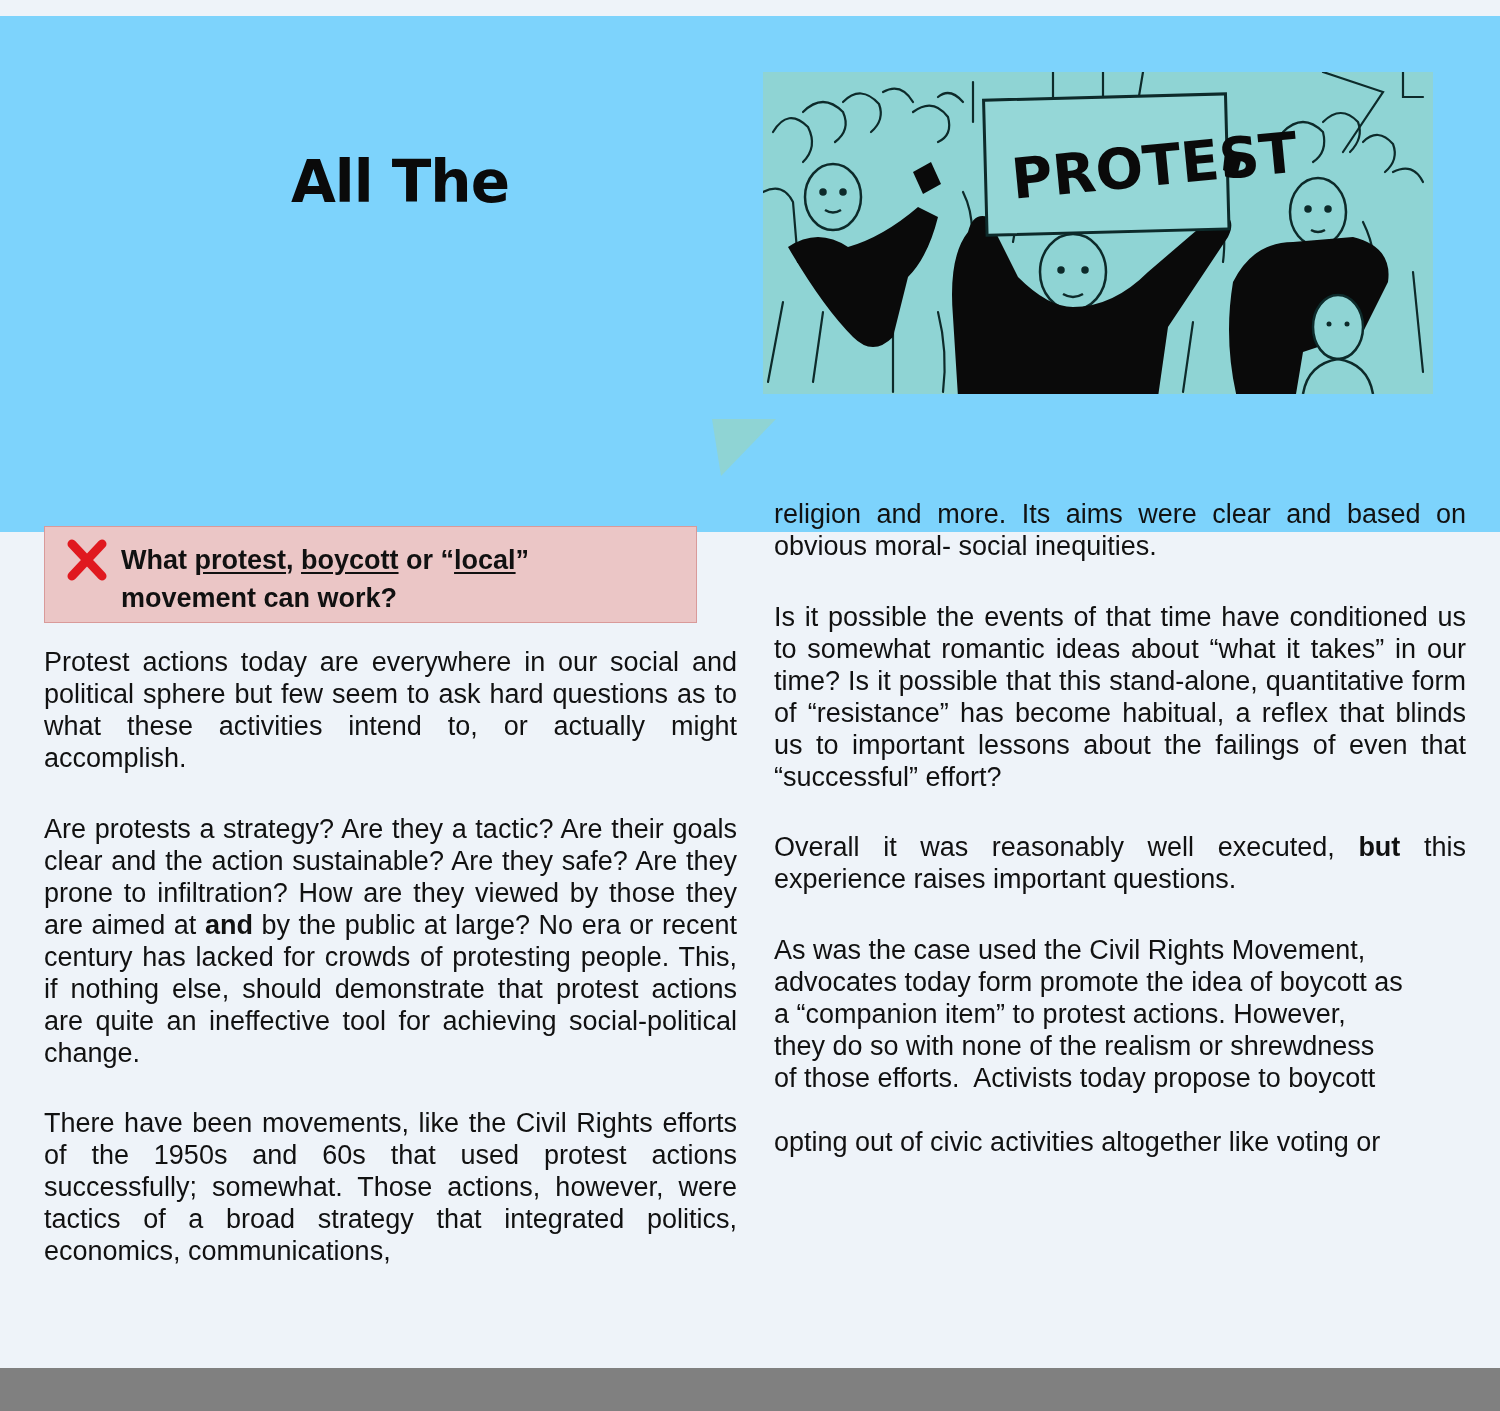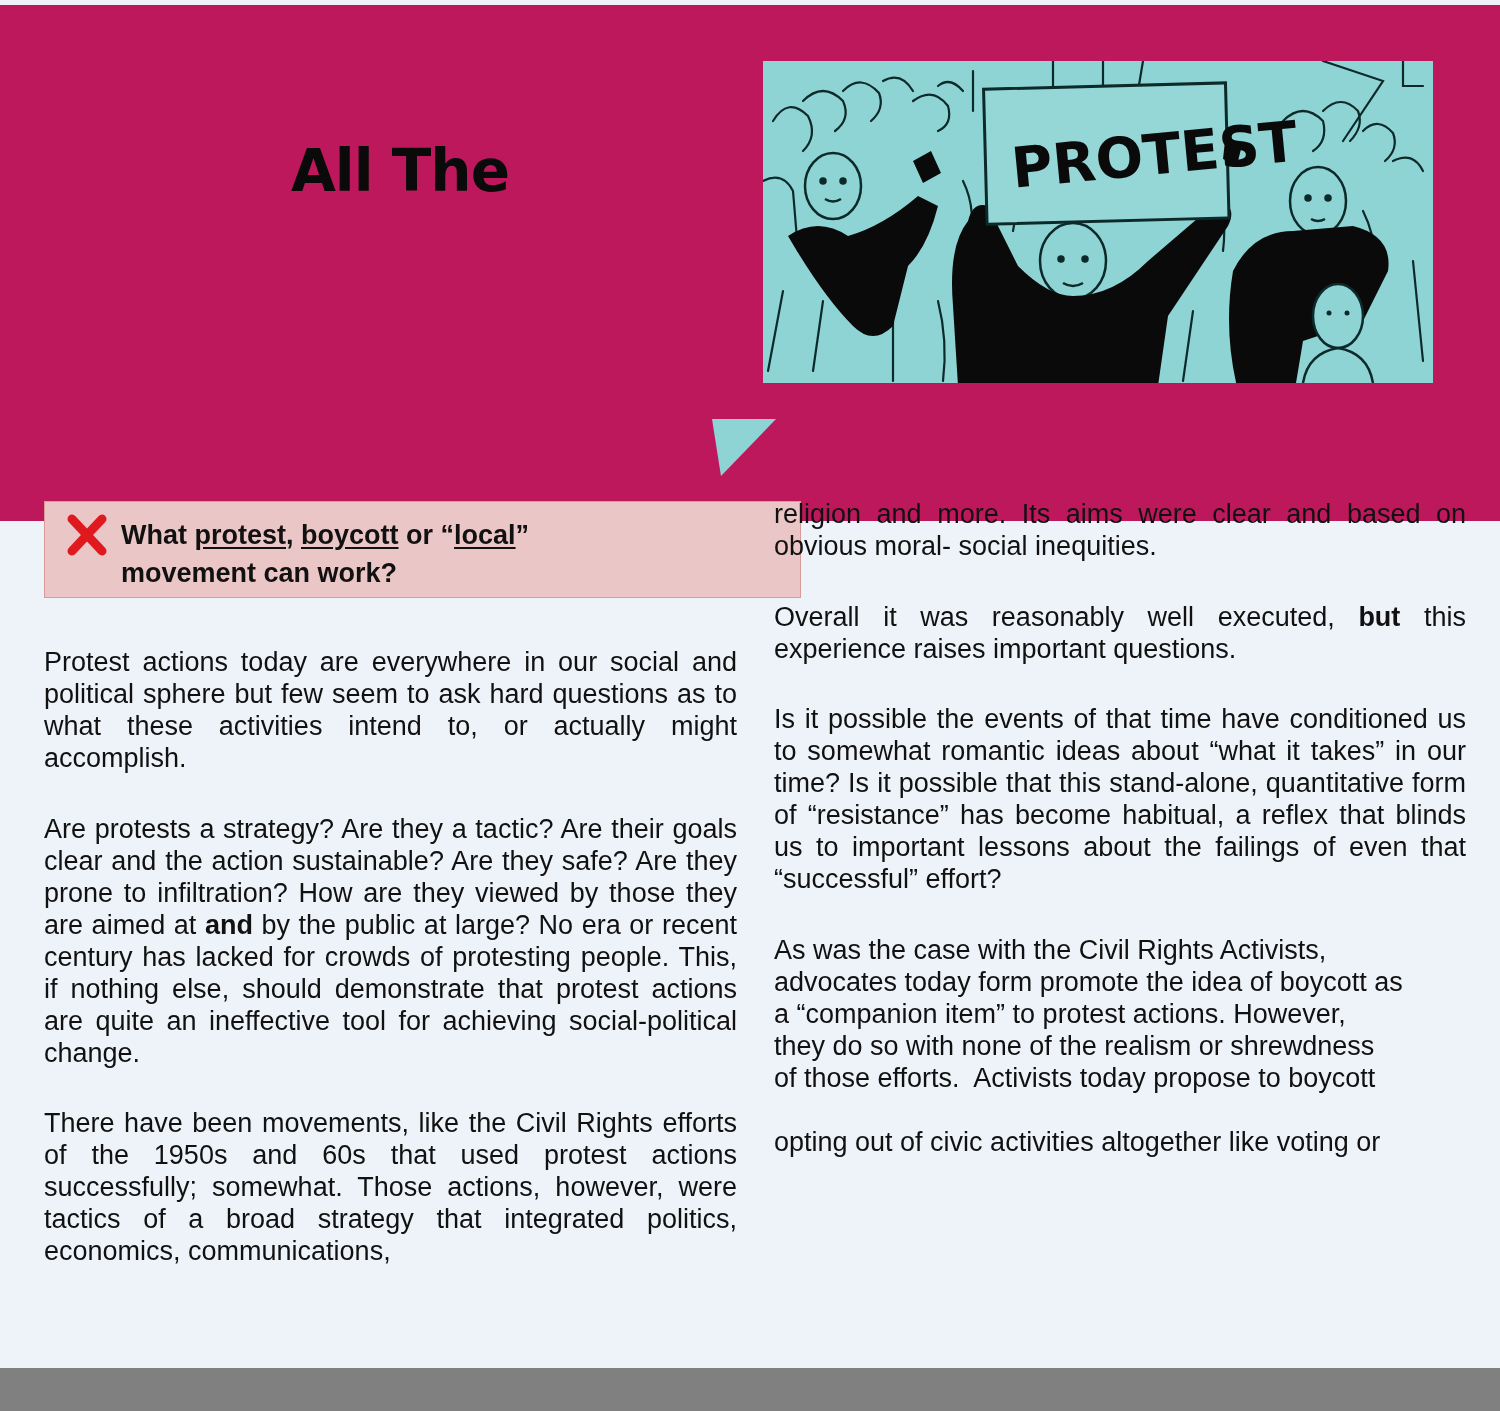--- a/index.html
+++ b/index.html
@@ -13,24 +13,24 @@
     }
     .page {
       position: relative;
       width: 1500px;
       height: 1411px;
       background: #eef3f9;
     }
     
     .header {
       position: absolute;
-      left: 0; top: 5px;
+      left: 0; top: 16px;
       width: 1500px;
       height: 516px;
-      background: #be185d;
+      background: #7dd3fc;
     }
     .bubble-tail {
       position: absolute;
       left: 0; top: 0;
       width: 1500px; height: 480px;
       pointer-events: none;
     }
     .title {
       position: absolute;
       left: 100px;
@@ -55,22 +55,22 @@
     .illustration svg { width: 100%; height: 100%; display: block; }
     .sign-text {
       font-family: "DejaVu Sans", sans-serif;
       font-weight: bold;
     }
 
     
     .callout {
       position: absolute;
       left: 44px;
-      top: 501px;
-      width: 757px;
+      top: 526px;
+      width: 653px;
       height: 97px;
       background: #ebc6c6;
       border: 1px solid #d99a9a;
     }
     .callout .x-icon {
       position: absolute;
       left: 22px;
       top: 12px;
       width: 40px;
       height: 42px;
@@ -215,24 +215,24 @@
   </div>
 
   <div class="col col-left">
     <p>Protest actions today are everywhere in our social and political sphere but few seem to ask hard questions as to what these activities intend to, or actually might accomplish.</p>
     <p><span>Are protests a strategy? Are they a tactic? Are their goals clear and the action sustainable? Are they safe? Are they prone to infiltration? How are they viewed by those they are aimed at </span><b>and</b><span> by the public at large? No era or recent century has lacked for crowds of protesting people. This, if nothing else, should demonstrate that protest actions are quite an ineffective tool for achieving social-political change.</span></p>
     <p style="text-align-last: left;">There have been movements, like the Civil Rights efforts of the 1950s and 60s that used protest actions successfully; somewhat. Those actions, however, were tactics of a broad strategy that integrated politics, economics, communications,</p>
   </div>
 
   <div class="col col-right">
     <p>religion and more. Its aims were clear and based on obvious moral- social inequities.</p>
+    <p>Is it possible the events of that time have conditioned us to somewhat romantic ideas about “what it takes” in our time? Is it possible that this stand-alone, quantitative form of “resistance” has become habitual, a reflex that blinds us to important lessons about the failings of even that “successful” effort?</p>
     <p><span>Overall it was reasonably well executed, </span><b>but</b><span> this experience raises important questions.</span></p>
-    <p>Is it possible the events of that time have conditioned us to somewhat romantic ideas about “what it takes” in our time? Is it possible that this stand-alone, quantitative form of “resistance” has become habitual, a reflex that blinds us to important lessons about the failings of even that “successful” effort?</p>
     <p class="left">
-      <span>As was the case with the Civil Rights Activists,</span><br>
+      <span>As was the case used the Civil Rights Movement,</span><br>
       <span>advocates today form promote the idea of boycott as</span><br>
       <span>a “companion item” to protest actions. However,</span><br>
       <span>they do so with none of the realism or shrewdness</span><br>
       <span>of those efforts.&nbsp; Activists today propose to boycott</span><br>
       <br>
       <span>opting out of civic activities altogether like voting or</span>
     </p>
   </div>
 
   <div class="footer-bar"></div>

